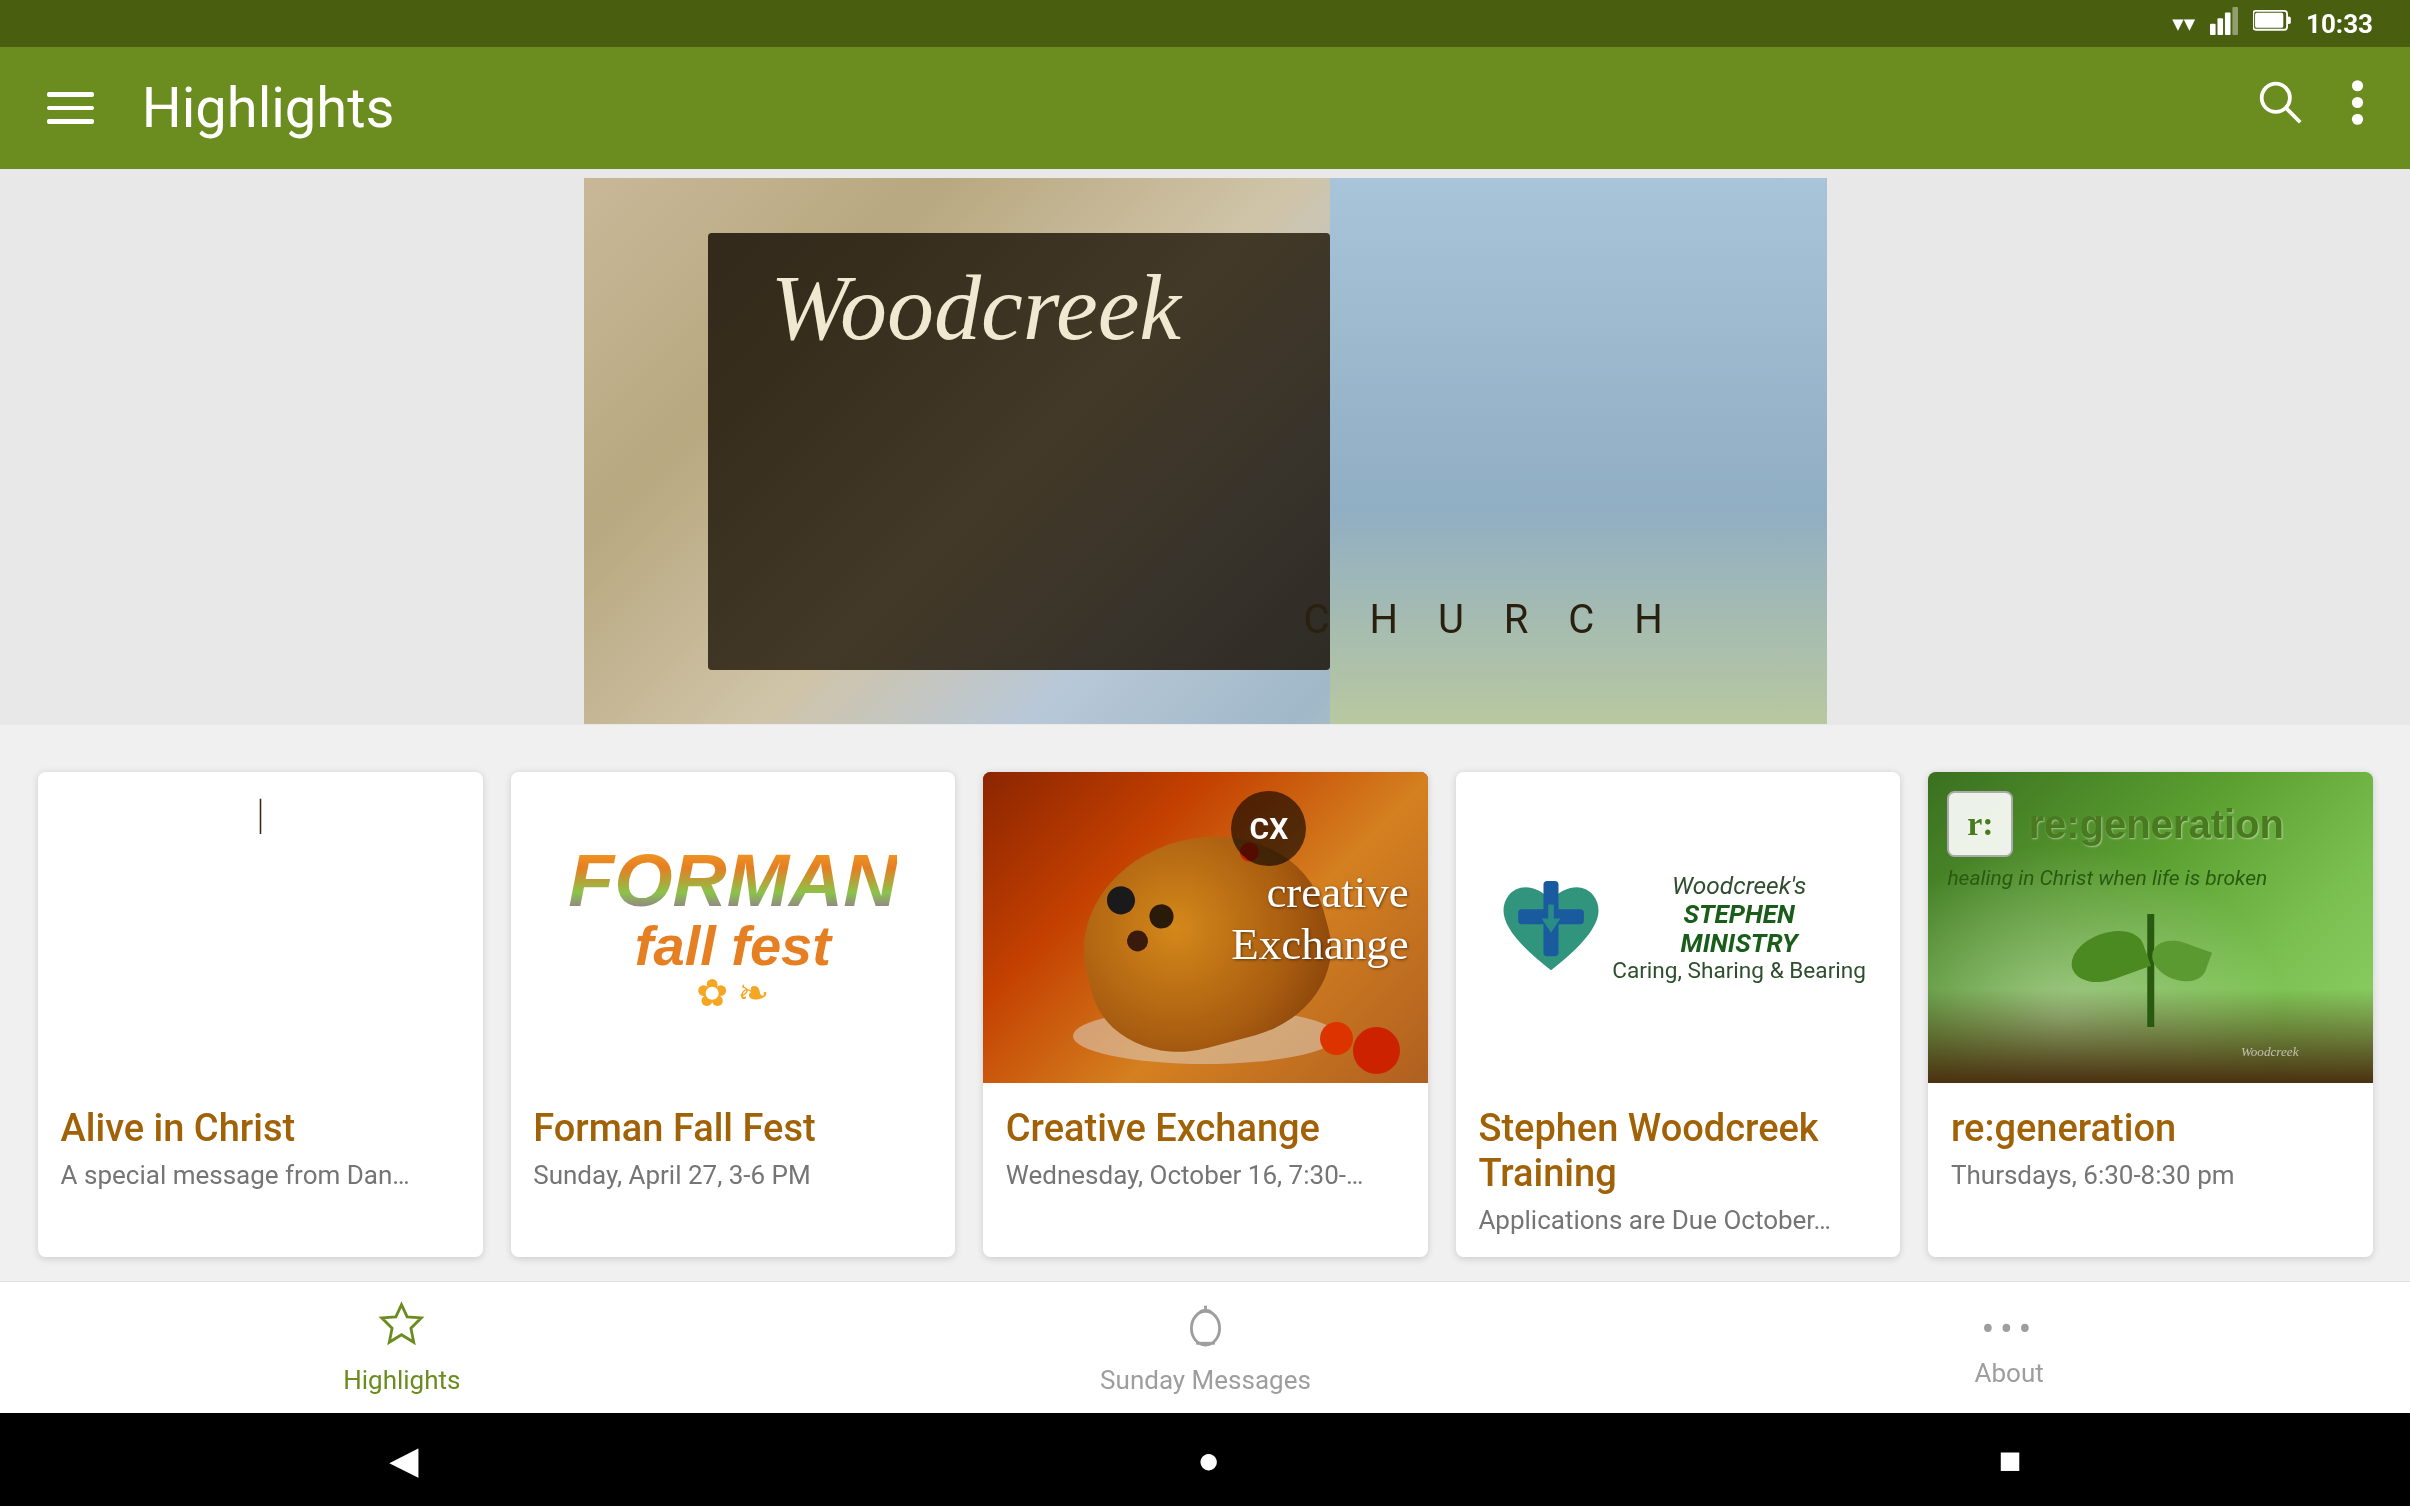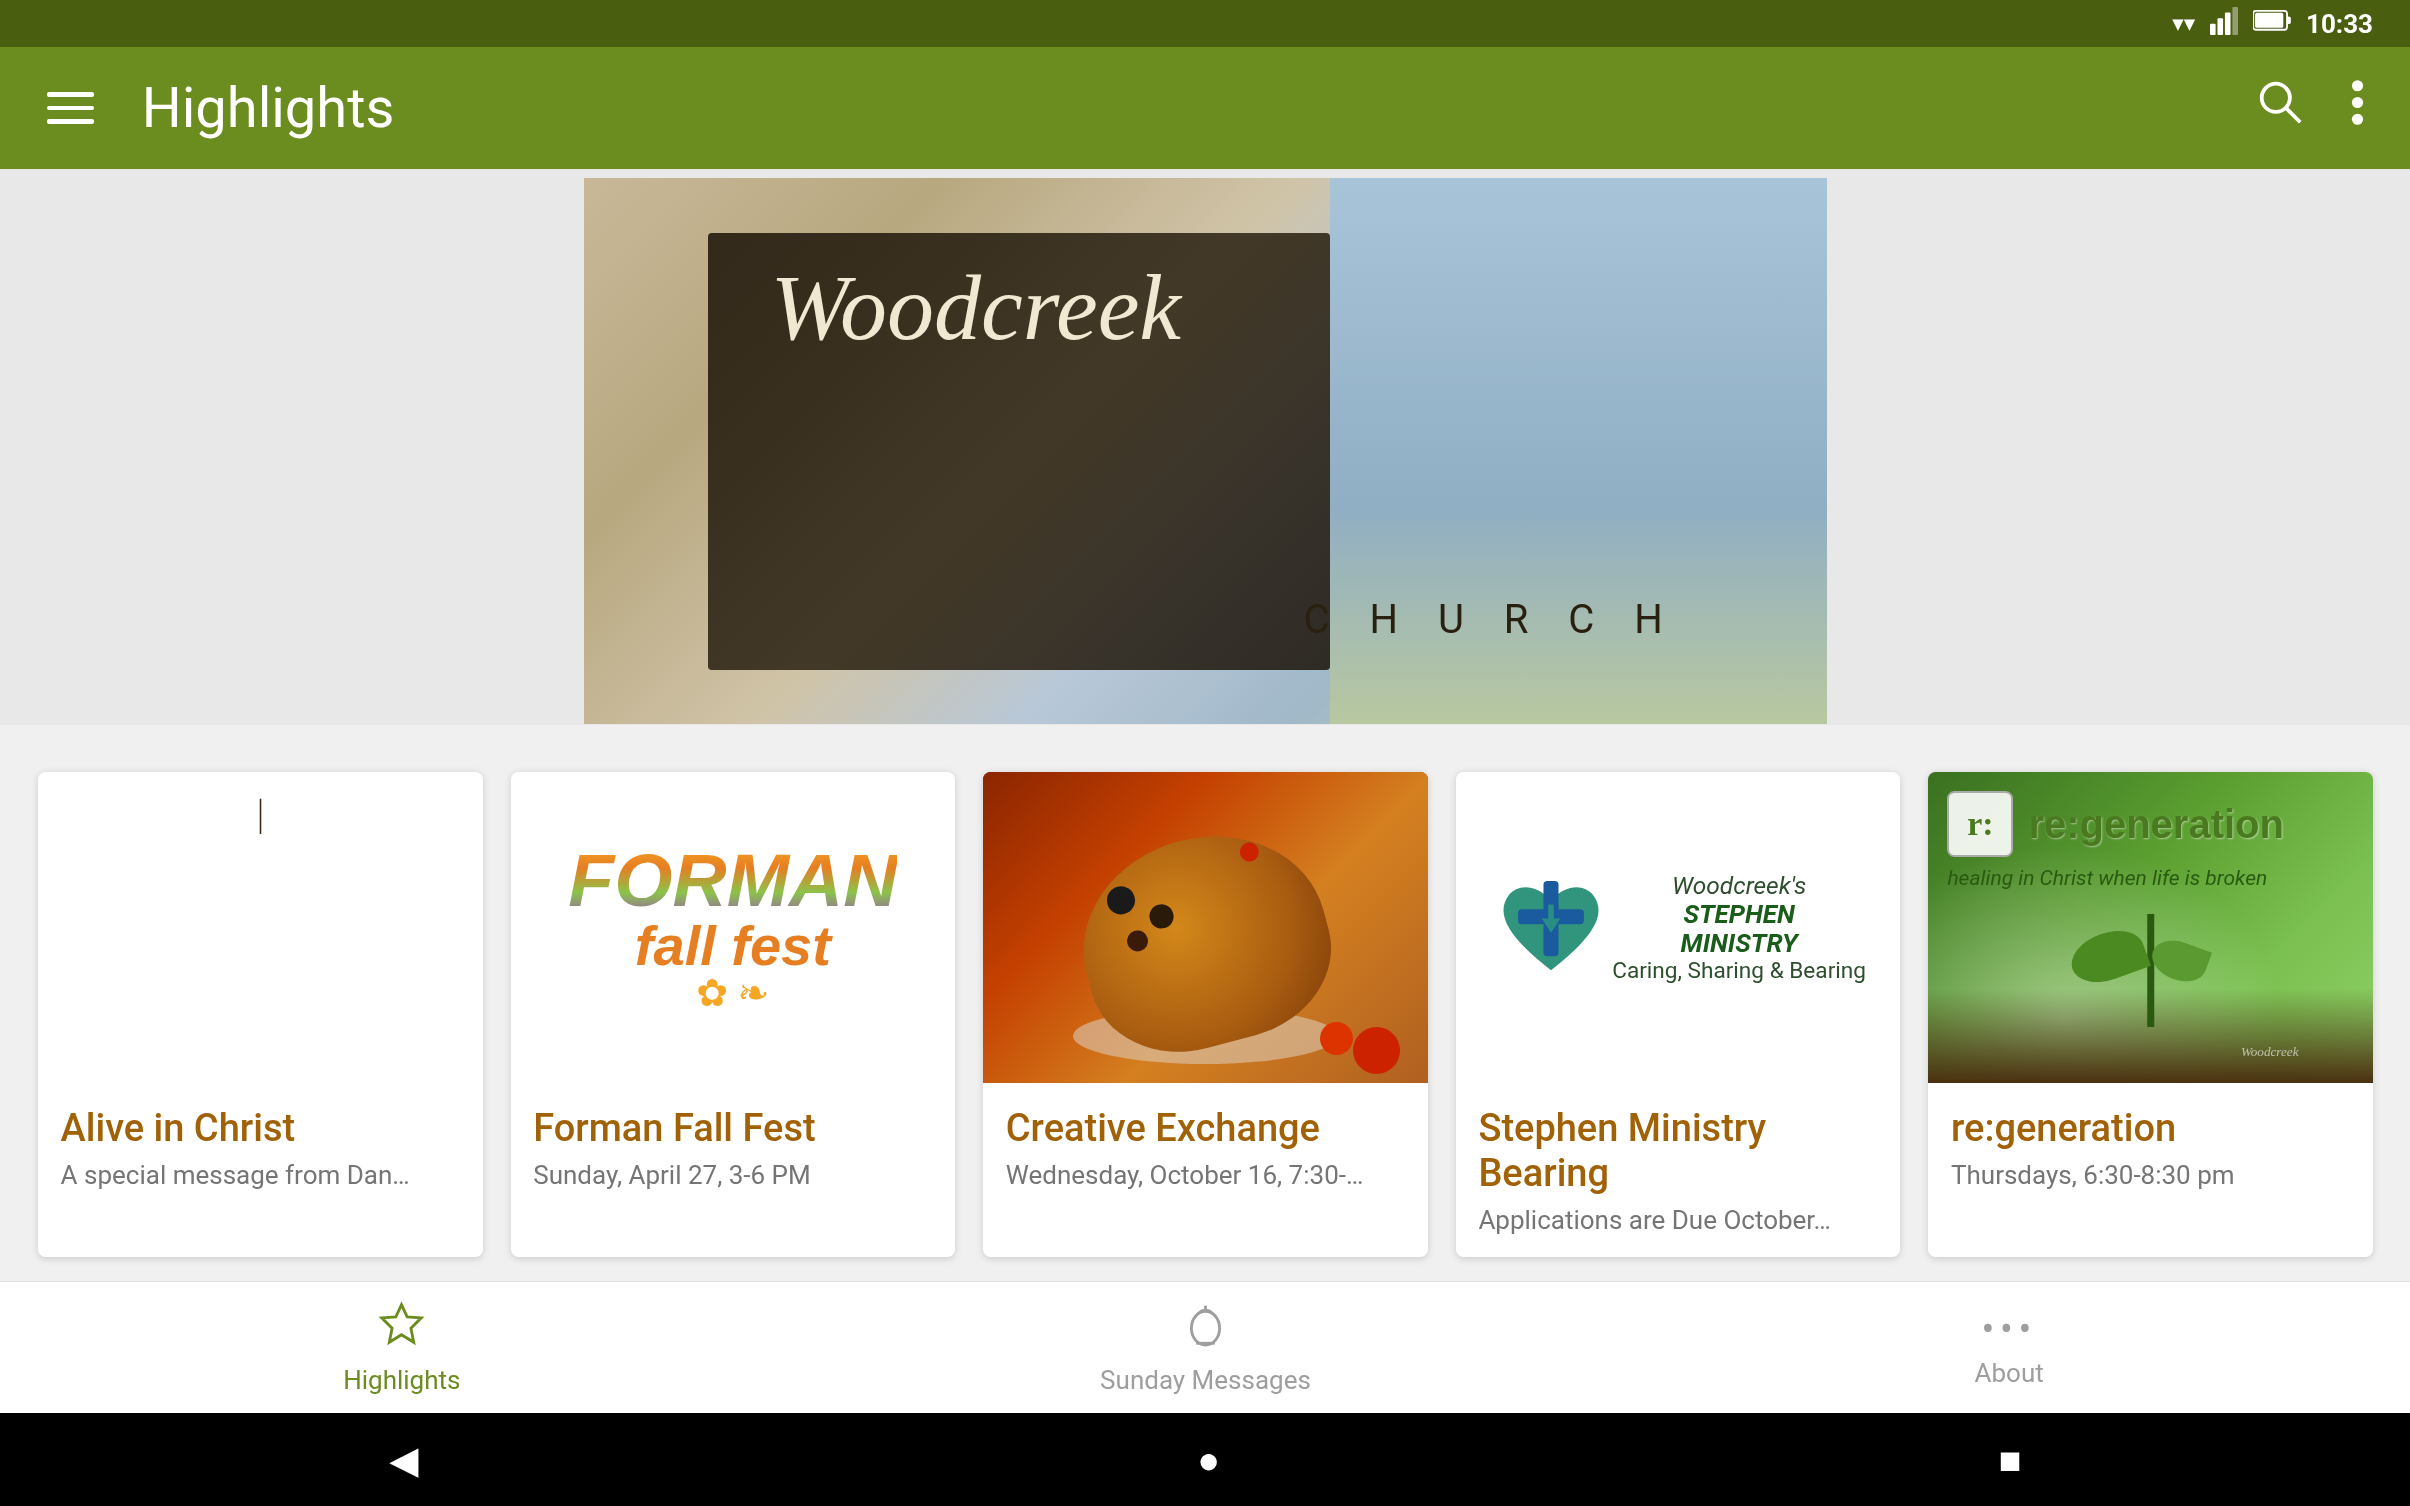--- a/index.html
+++ b/index.html
@@ -502,20 +502,24 @@
         <div style="position:absolute;bottom:38px;left:50%;transform:translateX(-50%);width:245px;height:207px;">
           <div style="width:100%;height:100%;background:radial-gradient(circle at 40% 40%,#d4881a,#a85c10 60%,#7a3808);border-radius:50% 50% 40% 40%;transform:rotate(-15deg);position:relative;">
 
             <div style="position:absolute;top:28px;left:38px;width:28px;height:28px;background:#1a1a1a;border-radius:50%;"></div>
             <div style="position:absolute;top:56px;left:75px;width:23.5px;height:23.5px;background:#2a1a0a;border-radius:50%;"></div>
             <div style="position:absolute;top:19px;right:47px;width:19px;height:19px;background:#cc2200;border-radius:50%;"></div>
             <div style="position:absolute;top:75px;left:47px;width:21px;height:21px;background:#3a1a0a;border-radius:50%;"></div>
           </div>
         </div>
 
+        <div class="creative-exchange-overlay">
+          <div class="cx-circle">CX</div>
+          <div class="creative-exchange-text">creative<br>Exchange</div>
+        </div>
 
         <div style="position:absolute;bottom:9.4px;right:28px;width:47px;height:47px;background:#cc2200;border-radius:50%;"></div>
         <div style="position:absolute;bottom:28px;right:75px;width:33px;height:33px;background:#dd3300;border-radius:50%;"></div>
       </div>
     </div>
     <div class="card-info">
       <div class="card-title">Creative Exchange</div>
       <div class="card-subtitle">Wednesday, October 16, 7:30-…</div>
     </div>
   </div>
@@ -533,21 +537,21 @@
           <path d="M65 70 L55 55 L62 55 L62 40 L68 40 L68 55 L75 55 Z" fill="#2a9a7e" opacity="0.8"></path>
         </svg>
       </div>
       <div class="stephen-text">
         <div class="woodcreeks-label">Woodcreek's</div>
         <div class="stephen-ministry-label">STEPHEN<br>MINISTRY</div>
         <div class="caring-label">Caring, Sharing &amp; Bearing</div>
       </div>
     </div>
     <div class="card-info">
-      <div class="card-title">Stephen Ministry Bearing</div>
+      <div class="card-title">Stephen Woodcreek Training</div>
       <div class="card-subtitle">Applications are Due October…</div>
     </div>
   </div>
 
   <div class="card">
     <div class="card-image card-5">
       <div class="regen-bg"></div>
 
       <div style="position:absolute;inset:0;background:radial-gradient(ellipse at 30% 80%,rgba(255,255,255,0.4) 0%,transparent 50%),linear-gradient(135deg,#3a7020 0%,#5a9e30 40%,#7ac050 70%,#90d068 100%);"></div>
 

